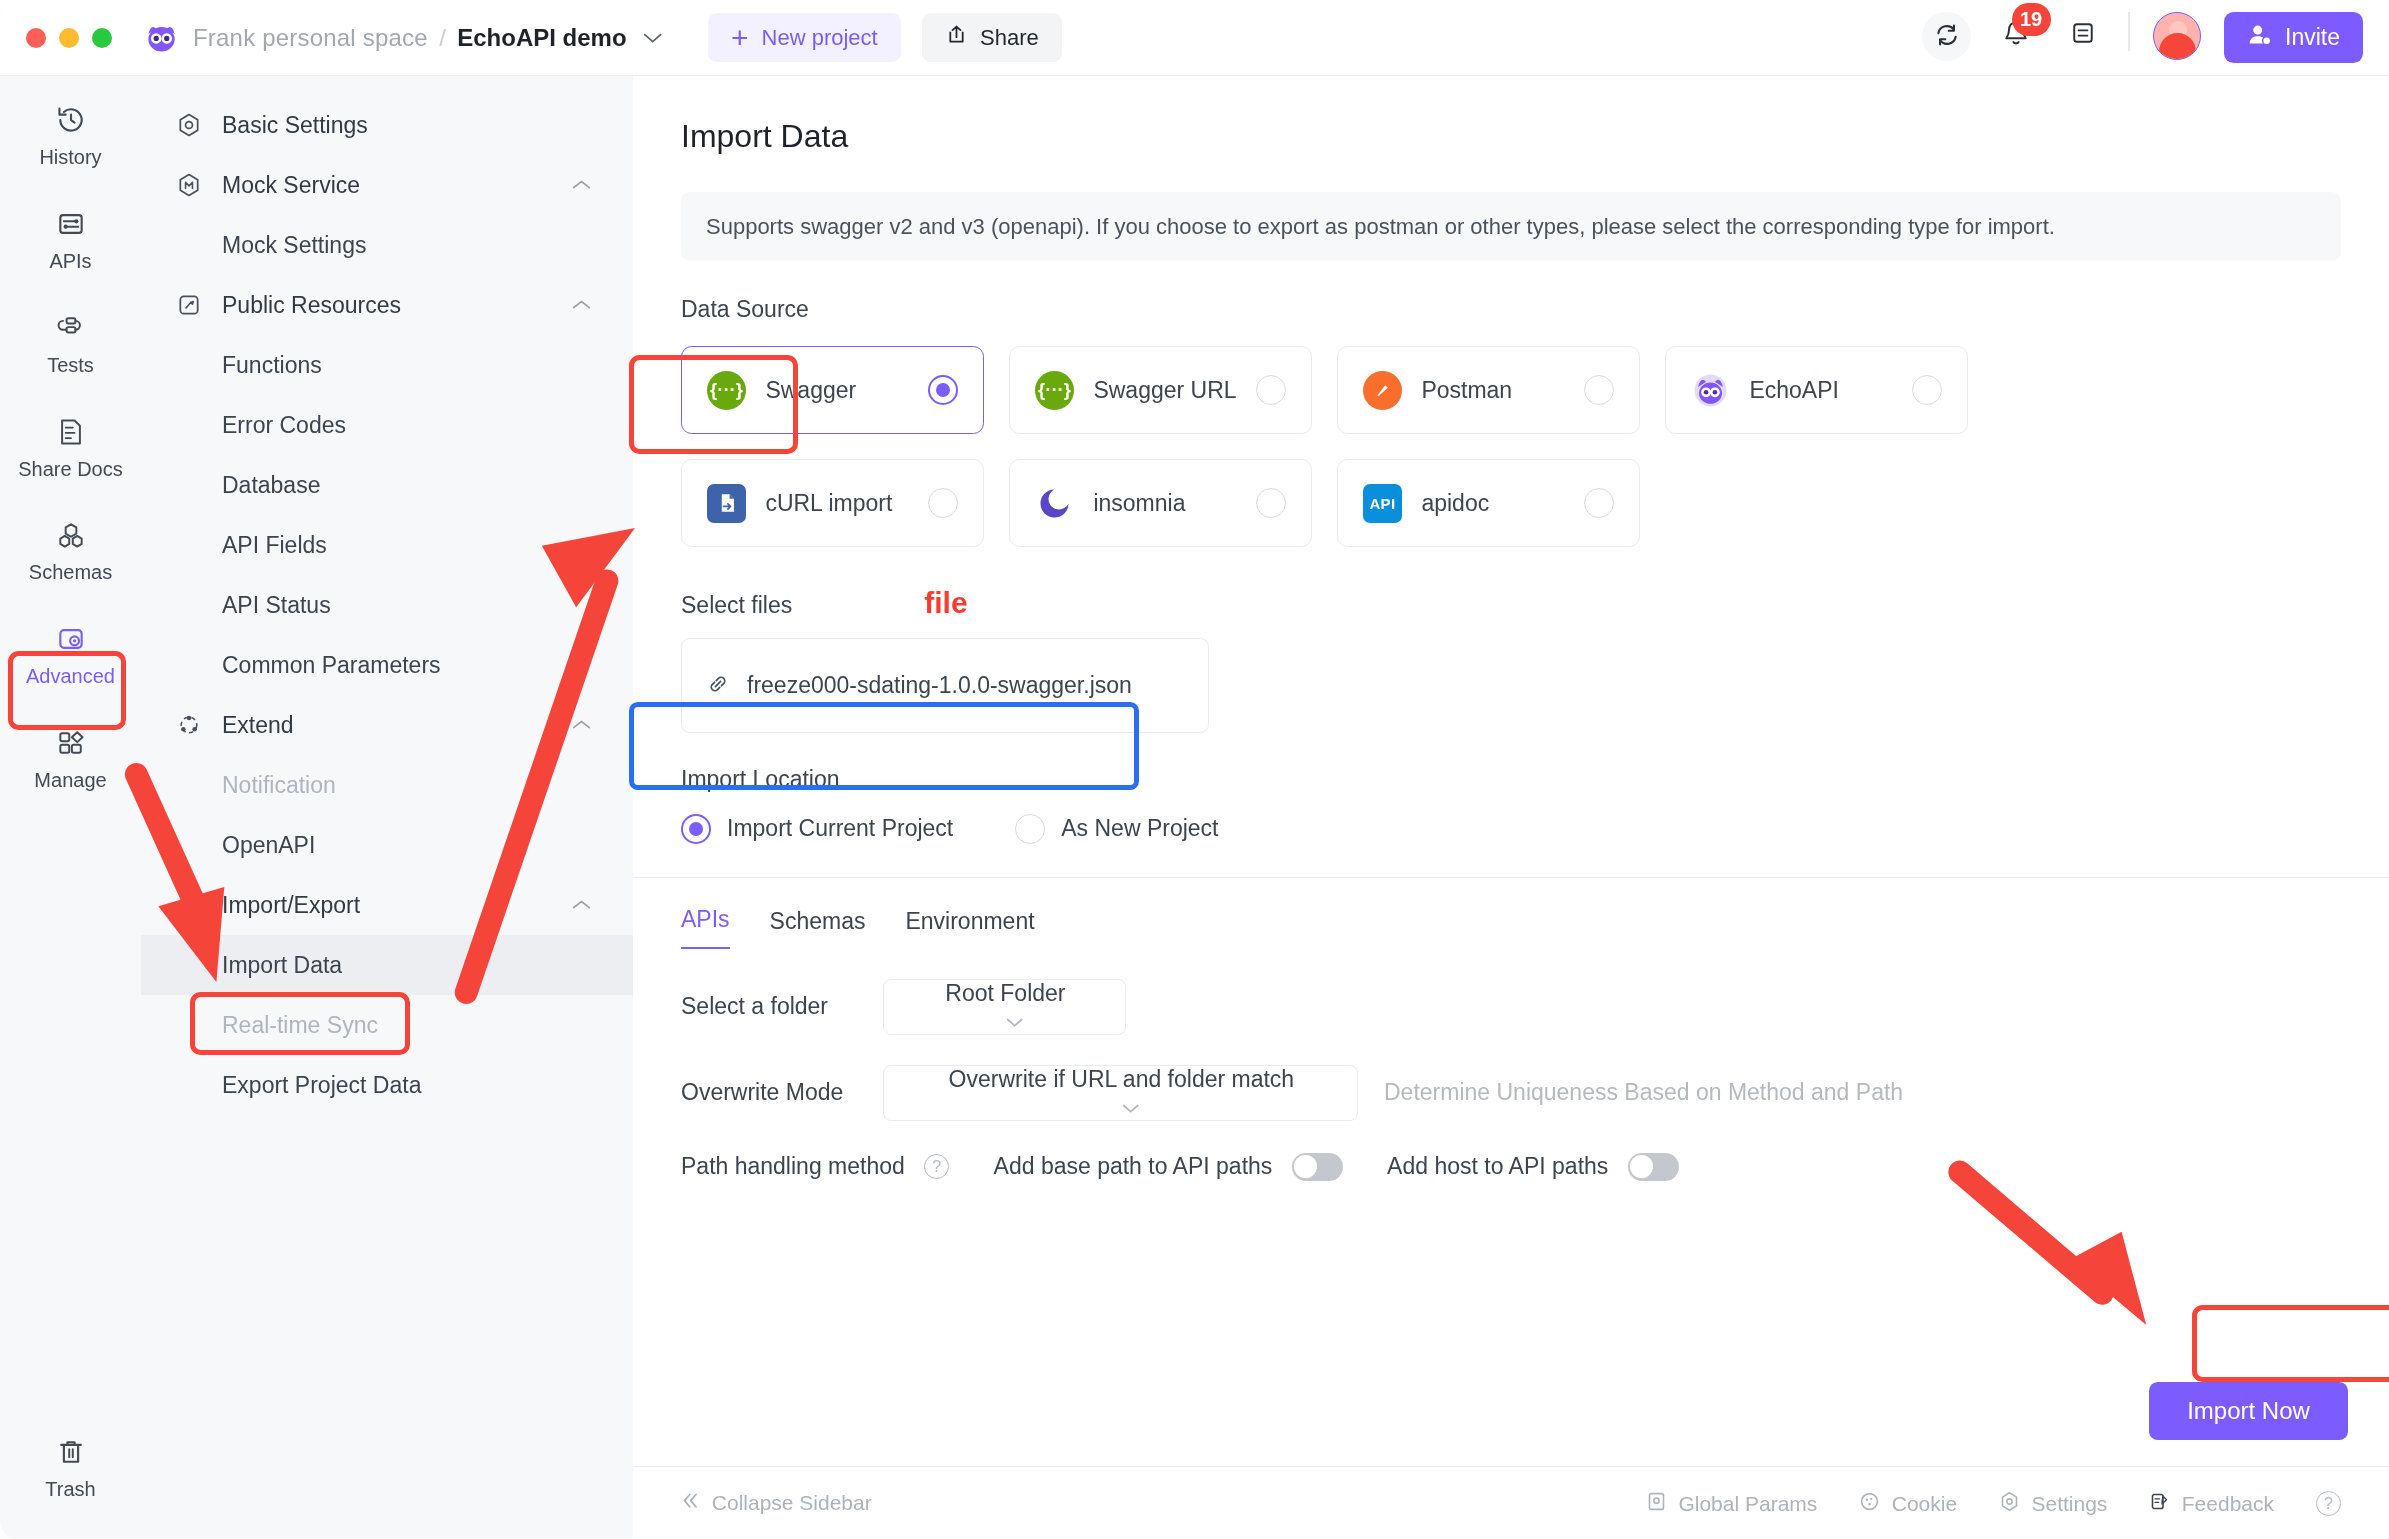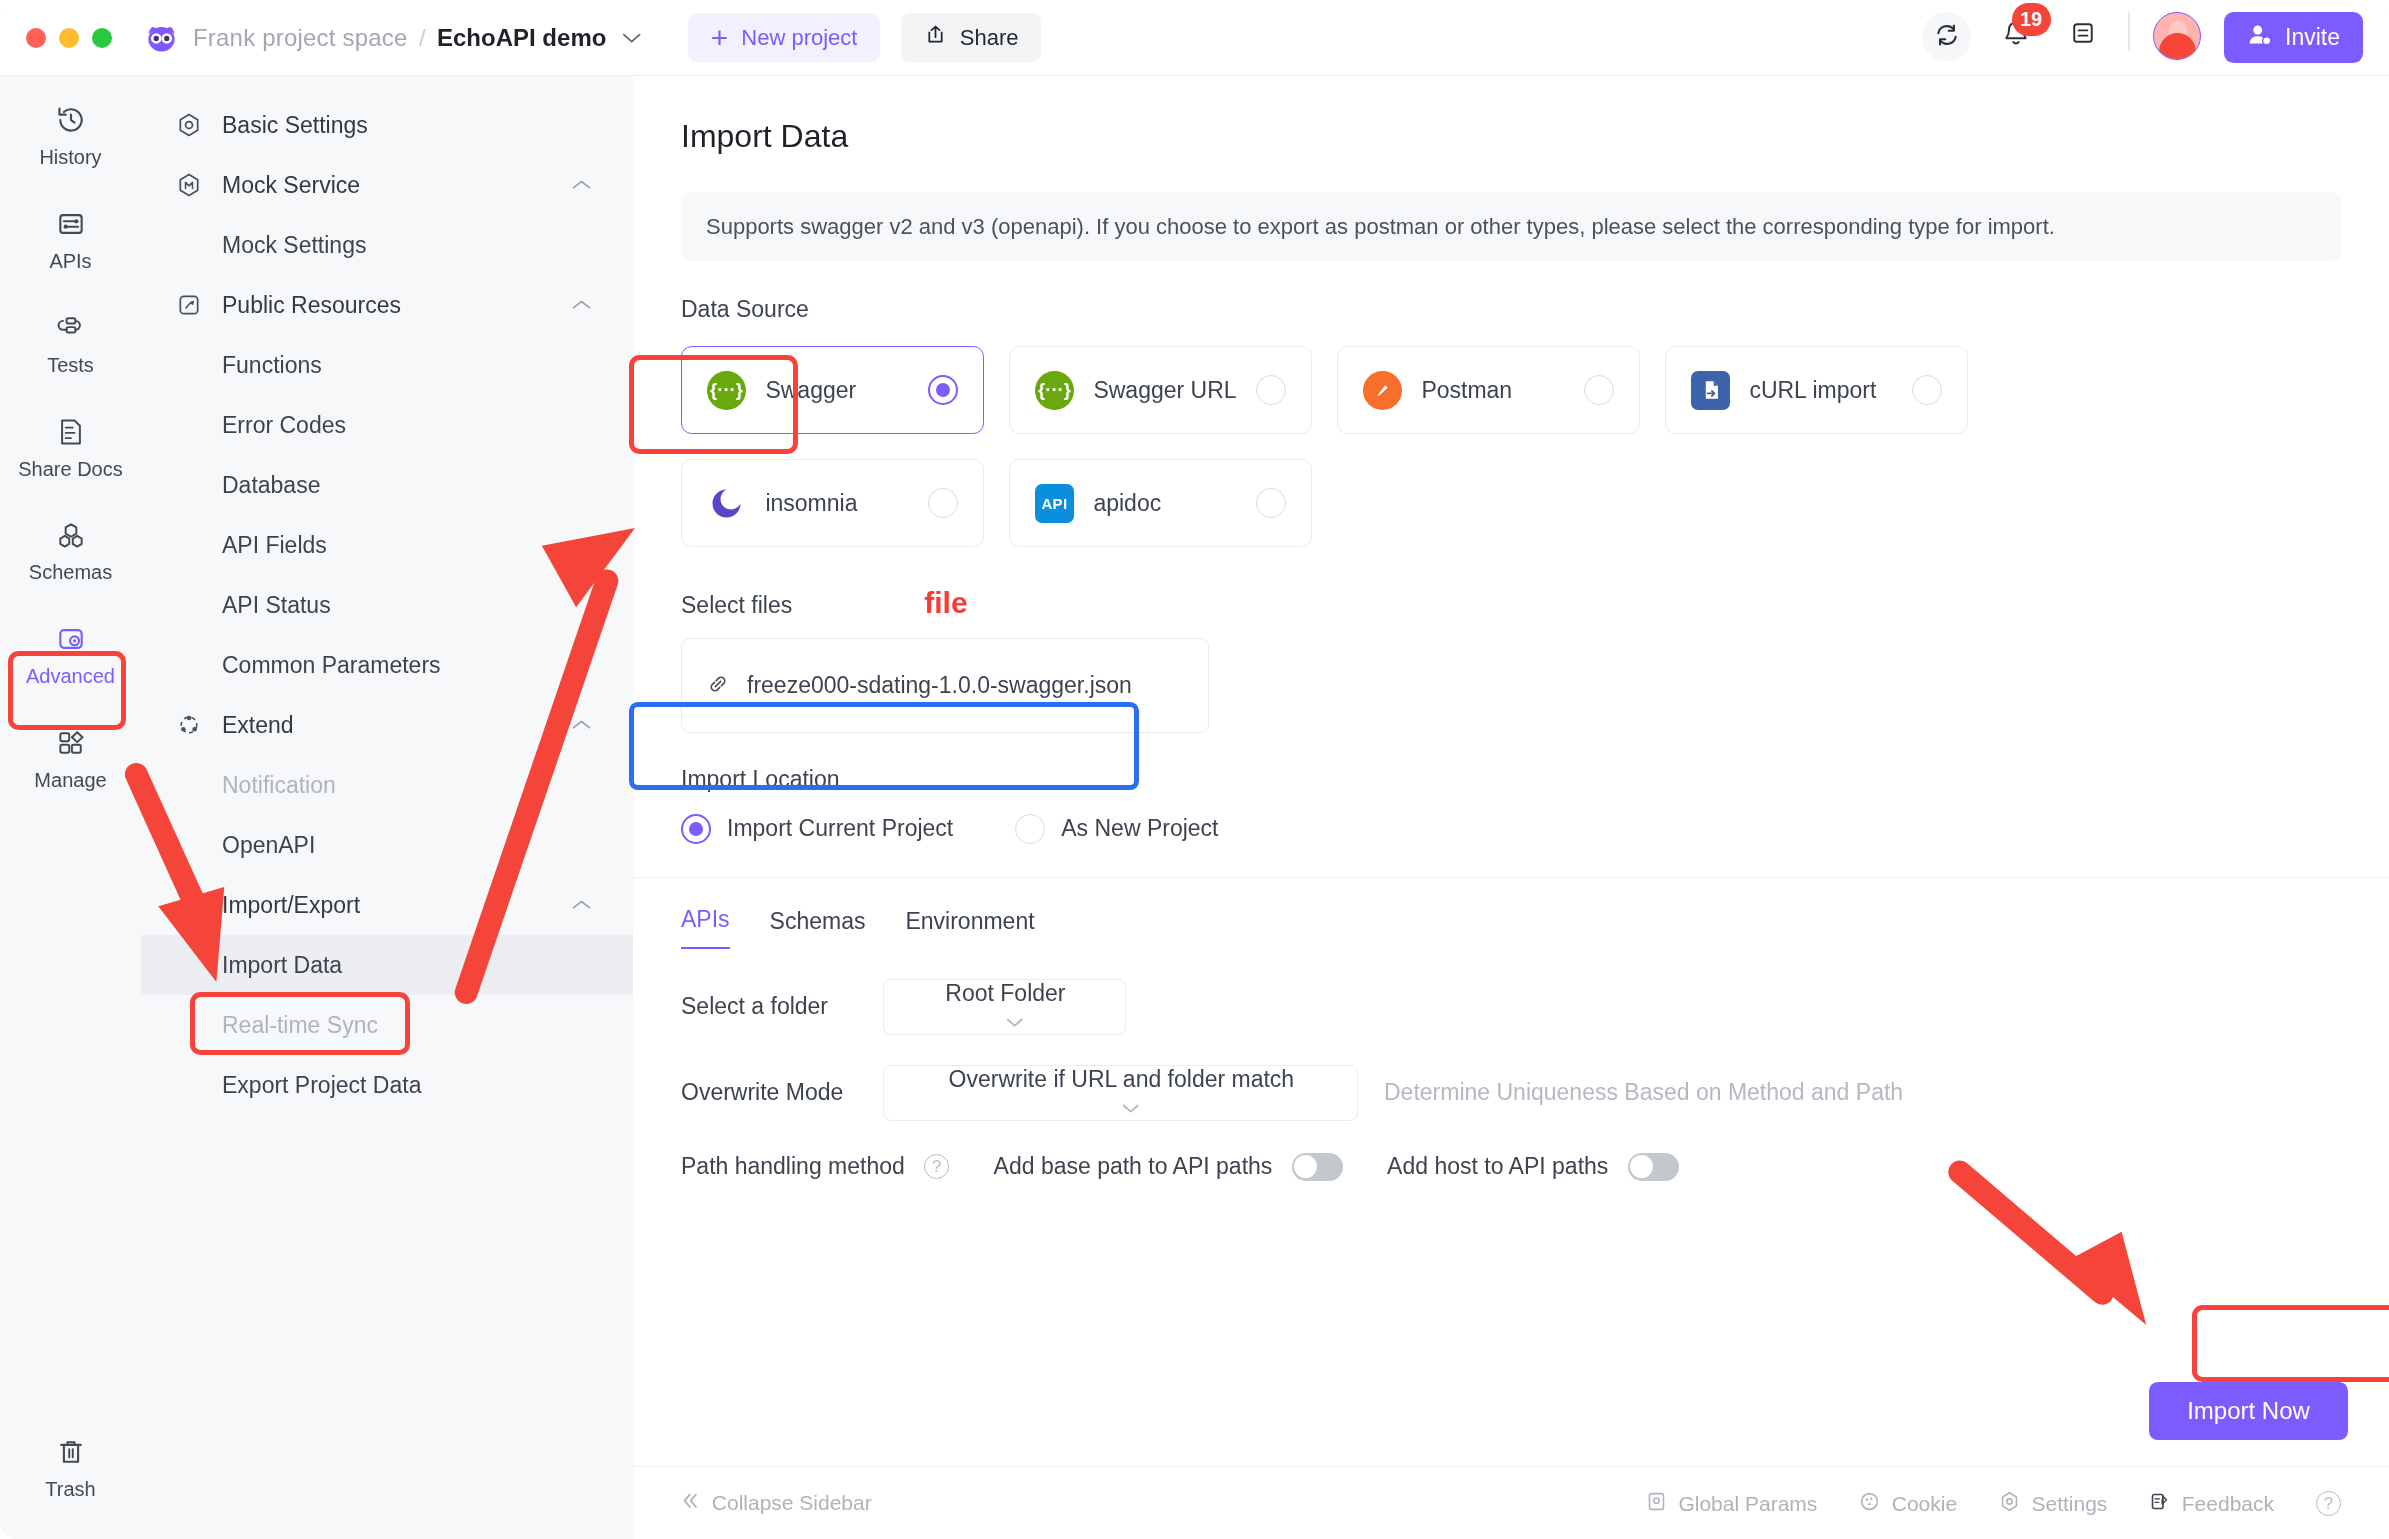--- a/index.html
+++ b/index.html
@@ -277,21 +277,21 @@
         <ellipse cx="20" cy="22" rx="15" ry="14" fill="#8257ff"></ellipse>
         <path d="M5 16 Q8 4 14 10 Z" fill="#8257ff"></path>
         <path d="M35 16 Q32 4 26 10 Z" fill="#8257ff"></path>
         <circle cx="14" cy="21" r="6" fill="#fff"></circle>
         <circle cx="26" cy="21" r="6" fill="#fff"></circle>
         <circle cx="14" cy="21" r="3" fill="#3b2a86"></circle>
         <circle cx="26" cy="21" r="3" fill="#3b2a86"></circle>
       </svg>
     </span>
 
-    <span class="crumb-space">Frank project space</span>
+    <span class="crumb-space">Frank personal space</span>
     <span class="crumb-sep">/</span>
     <span class="crumb-project">EchoAPI demo</span>
     <span class="crumb-caret">
       <svg width="19.4" height="12.3" viewBox="0 0 22 14">
           <path d="M2 3 L11 11 L20 3" stroke="#5c6472" stroke-width="2" fill="none" stroke-linecap="round"></path>
         </svg>
     </span>
 
     <div class="btn-newproject">
       <span class="plus">+</span>
@@ -598,20 +598,36 @@
       <div class="card">
         <span class="ic postman">
           <svg width="23" height="23" viewBox="0 0 26 26">
               <path d="M7 19 L16 7 L19 10 L9 19 Z" fill="#fff"></path>
             </svg>
         </span>
         <span class="clabel">Postman</span>
         <span class="radio-o"></span>
       </div>
 
+      <div class="card">
+        <span class="ic">
+          <svg width="39" height="39" viewBox="0 0 44 44">
+            <circle cx="22" cy="22" r="18" fill="#e3daff"></circle>
+            <ellipse cx="22" cy="25" rx="13" ry="12" fill="#8257ff"></ellipse>
+            <path d="M8 18 Q11 6 17 12 Z" fill="#8257ff"></path>
+            <path d="M36 18 Q33 6 27 12 Z" fill="#8257ff"></path>
+            <circle cx="17" cy="24" r="5.5" fill="#fff"></circle>
+            <circle cx="27" cy="24" r="5.5" fill="#fff"></circle>
+            <circle cx="17" cy="24" r="2.6" fill="#4c2fa8"></circle>
+            <circle cx="27" cy="24" r="2.6" fill="#4c2fa8"></circle>
+          </svg>
+        </span>
+        <span class="clabel">EchoAPI</span>
+        <span class="radio-o"></span>
+      </div>
 
       <div class="card">
         <span class="ic curl">
           <svg width="26" height="26" viewBox="0 0 30 30">
             <path d="M9 5 H18 L23 10 V25 H9 Z" fill="#fff"></path>
             <path d="M18 5 V10 H23" fill="#3d64ab"></path>
             <path d="M11 19 H19 M19 19 L16 16 M19 19 L16 22" stroke="#3d64ab" stroke-width="2" fill="none" stroke-linecap="round" stroke-linejoin="round"></path>
           </svg>
         </span>
         <span class="clabel">cURL import</span>

